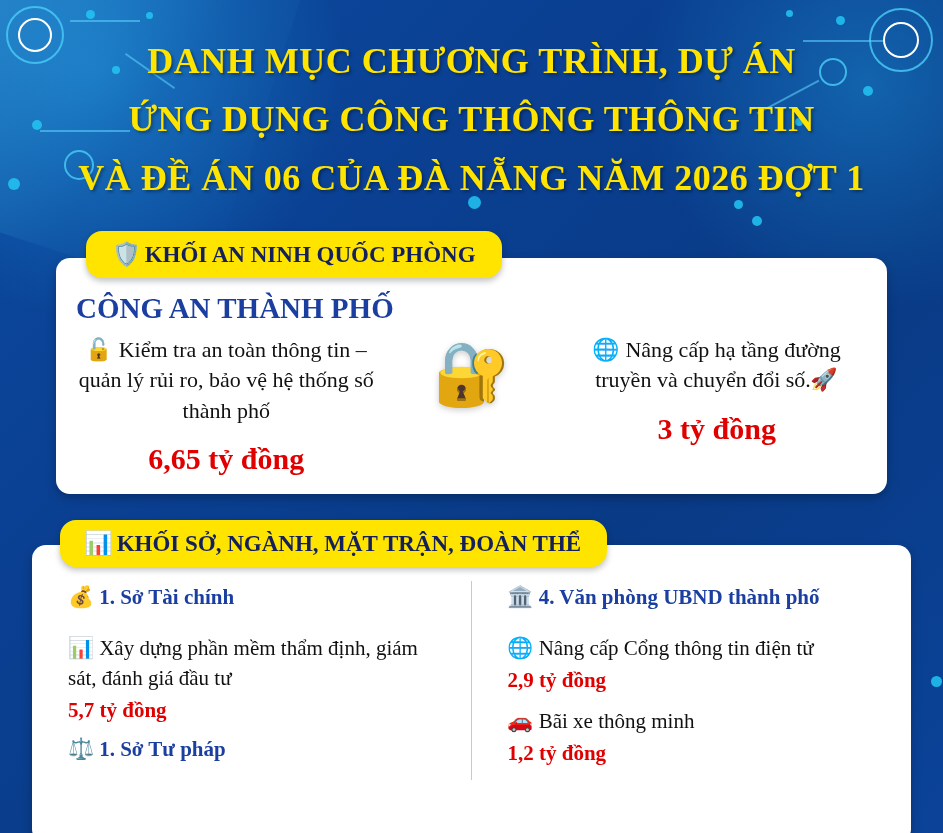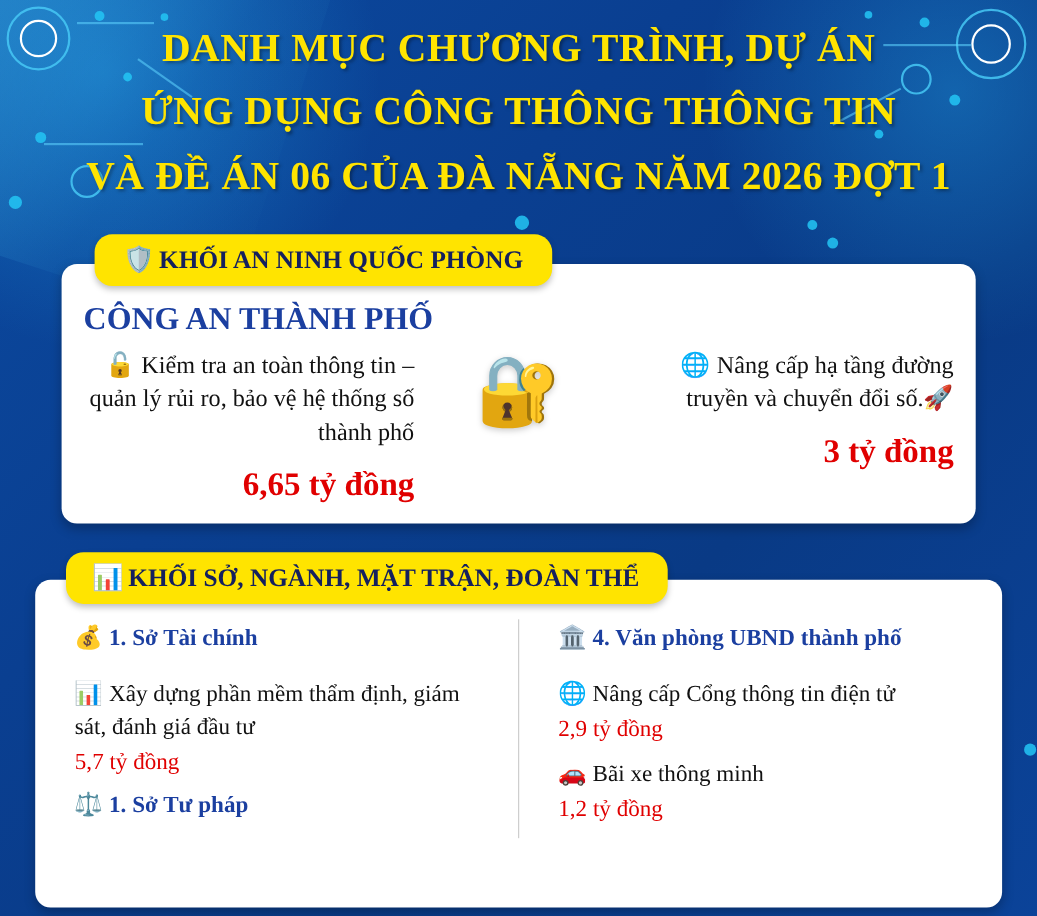--- a/index.html
+++ b/index.html
@@ -54,21 +54,21 @@
     position: absolute;
     left: -40px; top: -60px;
     width: 300px; height: 320px;
     background: linear-gradient(110deg, rgba(80,215,255,0.35) 0%, rgba(80,215,255,0.05) 60%, rgba(80,215,255,0) 100%);
     transform: rotate(18deg);
   }
 
   
   .title-block {
     position: relative;
-    padding-top: 14px;
+    padding-top: 32px;
     text-align: center;
     z-index: 5;
   }
   .title-line {
     color: #ffe400;
     font-weight: bold;
     font-size: 36px;
     line-height: 1.62;
     letter-spacing: 0.5px;
     text-shadow: 2px 2px 3px rgba(0,0,0,0.35);
@@ -112,21 +112,21 @@
     font-size: 29px;
     margin-bottom: 10px;
   }
   .two-col {
     display: flex;
     align-items: flex-start;
     justify-content: space-between;
   }
   .col {
     width: 38%;
-    text-align: right;
+    text-align: center;
   }
   .col-mid {
     width: 20%;
     display: flex;
     align-items: center;
     justify-content: center;
     padding-top: 8px;
   }
   .item-text {
     font-size: 22px;
@@ -175,20 +175,21 @@
     font-size: 21px;
     color: #111;
     line-height: 1.42;
     margin-bottom: 2px;
   }
   .dept-line .emoji { margin-right: 5px; }
   .dept-amount {
     color: #e00000;
     font-size: 21px;
     margin: 4px 0 14px 0;
+    font-weight: bold;
   }
   .spacer-sm { height: 10px; }
 </style>
 </head>
 <body>
 
 <div class="page">
 
   <div class="deco deco-left">
     <div class="sweep"></div>

